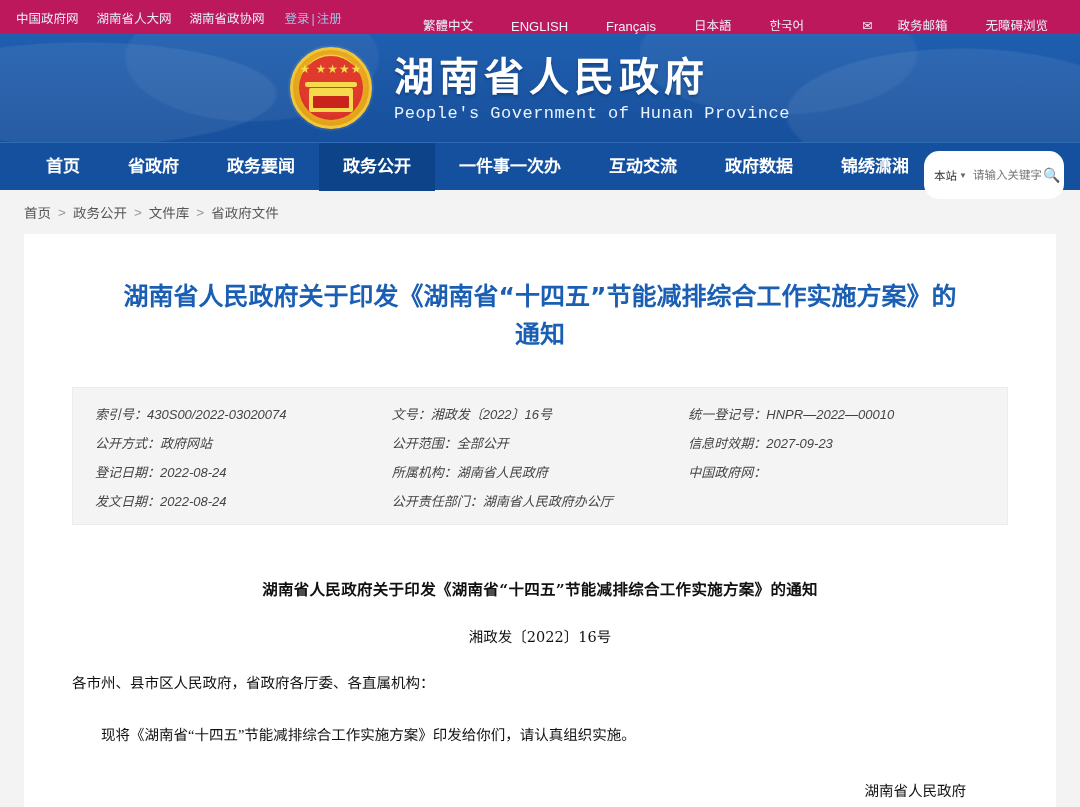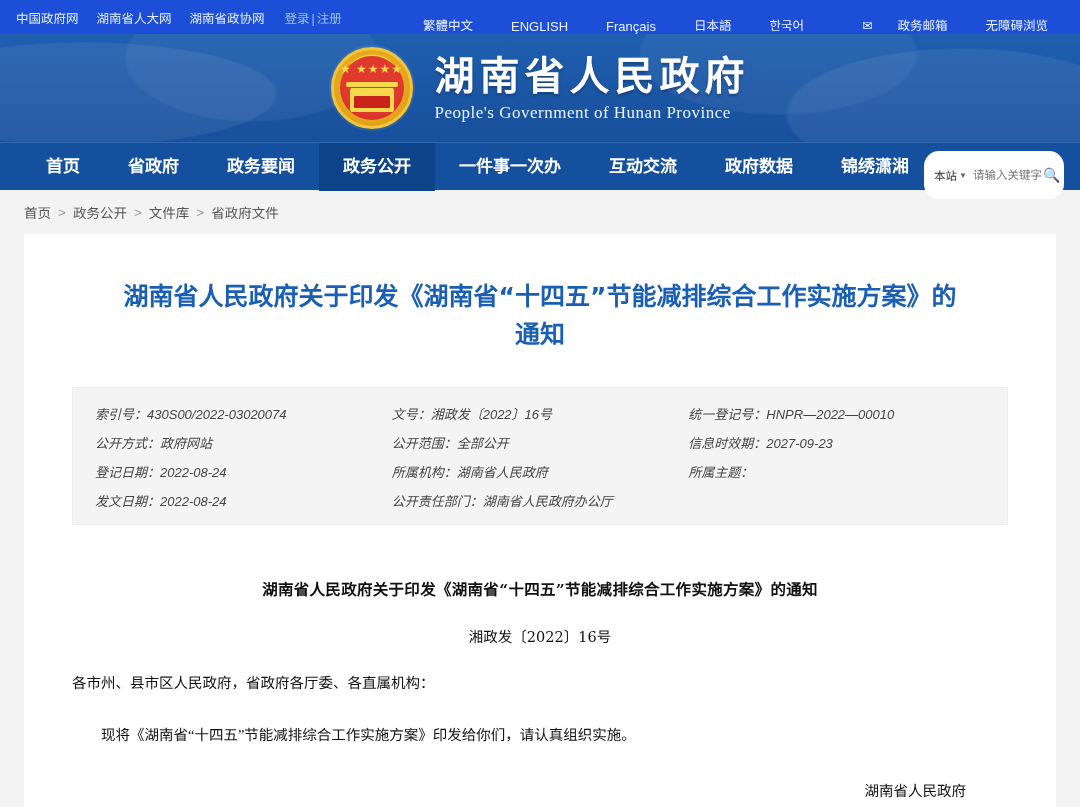--- a/index.html
+++ b/index.html
@@ -8,21 +8,21 @@
     margin: 0; padding: 0;
     width: 1080px;
     background: #f3f3f3;
     font-family: "Liberation Sans", "DejaVu Sans", sans-serif;
   }
   .page { width: 1080px; position: relative; overflow: hidden; }
 
   
   .topbar {
     height: 34px;
-    background: #1d4ed8;
+    background: #be185d;
     color: #dbe7f7;
     font-size: 12.5px;
     display: flex;
     align-items: center;
     padding: 0 16px;
     position: relative;
     z-index: 5;
   }
   .topbar a { color: #e3edfa; text-decoration: none; margin-right: 18px; }
   .topbar .left { display: flex; align-items: center; }
@@ -95,21 +95,21 @@
   }
   .site-title { text-align: left; color: #fff; }
   .site-title .cn {
     font-family: "DejaVu Serif", "Liberation Serif", serif;
     font-size: 40px; font-weight: bold; letter-spacing: 5px;
     text-shadow: 0 2px 3px rgba(0,0,0,0.25);
     line-height: 1.15;
   }
   .site-title .en {
     font-size: 17px; letter-spacing: 0.5px; color: #eaf2fd; margin-top: 4px;
-    font-family: Liberation Serif, serif;
+    font-family: Liberation Mono, monospace;
   }
 
   
   .nav {
     height: 48px;
     background: #15509e;
     border-top: 1px solid #2f6ab4;
     display: flex; align-items: center;
     position: relative;
     padding-left: 22px;
@@ -280,21 +280,21 @@
       <div class="cell"><span class="k">文号：</span><span class="v">湘政发〔2022〕16号</span></div>
       <div class="cell"><span class="k">统一登记号：</span><span class="v">HNPR—2022—00010</span></div>
 
       <div class="cell"><span class="k">公开方式：</span><span class="v">政府网站</span></div>
       <div class="cell"><span class="k">公开范围：</span><span class="v">全部公开</span></div>
       <div class="cell"><span class="k">信息时效期：</span><span class="v">2027-09-23</span></div>
 
       <div class="cell"><span class="k">登记日期：</span><span class="v">2022-08-24</span></div>
       <div class="cell"><span class="k">所属机构：</span><span class="v">湖南省人民政府</span></div>
 
-      <div class="cell"><span class="k">所属主题：</span><span class="v"></span></div>
+      <div class="cell"><span class="k">中国政府网：</span><span class="v"></span></div>
       <div class="cell"><span class="k">发文日期：</span><span class="v">2022-08-24</span></div>
       <div class="cell"><span class="k">公开责任部门：</span><span class="v">湖南省人民政府办公厅</span></div>
     </div>
 
     <div class="doc">
       <div class="dtitle">湖南省人民政府关于印发《湖南省“十四五”节能减排综合工作实施方案》的通知</div>
       <div class="dnum">湘政发〔2022〕16号</div>
       <p class="body">各市州、县市区人民政府，省政府各厅委、各直属机构：</p>
       <p class="body indent">现将《湖南省“十四五”节能减排综合工作实施方案》印发给你们，请认真组织实施。</p>
       <div class="sign">湖南省人民政府</div>

